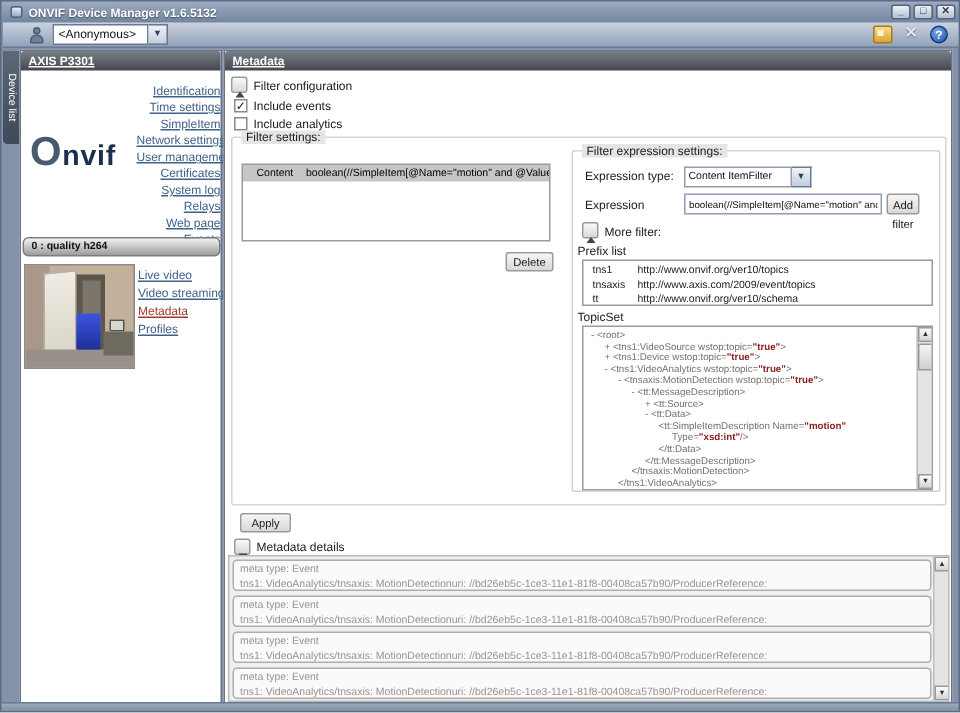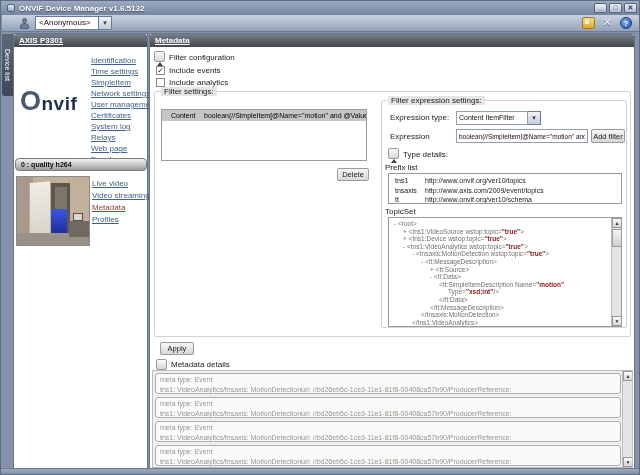--- a/index.html
+++ b/index.html
@@ -45,21 +45,21 @@
     background:linear-gradient(#5d6878,#3e4857); border-radius:0 0 0 3px;
     color:#fff; font-size:7px; writing-mode:vertical-rl; text-align:center; line-height:11px; }
   
   .panel { position:absolute; background:#fff; border:1px solid #66758c; }
   .devpanel { left:12px; top:32px; width:135px; height:436px; }
   .mainpanel { left:148px; top:32px; width:486px; height:436px; }
   .hdr { height:13px; background:linear-gradient(#7b8088,#43474d); color:#fff;
     font-size:8px; font-weight:bold; line-height:13px; padding-left:5px;
     border-radius:2px 2px 0 0;text-decoration:underline; }
   
-  .devlinks { position:absolute; left:77px; top:21px; width:56px; }
+  .devlinks { position:absolute; left:77px; top:21px; width:56px;text-align:right; }
   .link { font-size:8px; line-height:11px; color:#3f618a; text-decoration:underline;
     white-space:nowrap; cursor:pointer; }
   .link.active { color:#a03a30; }
   .logo { position:absolute; left:6px; top:52px; width:68px; font-size:19px;
     font-weight:bold; color:#1c2f4e; letter-spacing:0.5px; }
   .logo::first-letter { font-size:27px; color:#49596f; }
   .qhdr { position:absolute; left:1px; top:124px; width:132px; height:13px;
     background:linear-gradient(#f2f2f2,#9d9d9d); border:1px solid #7d7d7d; border-radius:4px;
     font-size:7px; font-weight:bold; color:#101010; line-height:11px; padding-left:5px; }
   .thumb { position:absolute; left:2px; top:142px; width:74px; height:70px;
@@ -220,24 +220,24 @@
         <span class="glabel">Filter expression settings:</span>
 
         <span class="lbl" style="left:8px; top:12px;">Expression type:</span>
         <div style="position:absolute; left:74px; top:10px; display:flex;">
           <div class="field" style="position:static; width:72px; height:14px; font-size:7px;">Content ItemFilter</div>
           <div class="comboarrow" style="height:14px;">▼</div>
         </div>
 
         <span class="lbl" style="left:8px; top:31px;">Expression</span>
         <input class="field" style="left: 74px; top: 28px; width: 132px; height: 14px;" value="boolean(//SimpleItem[@Name=&quot;motion&quot; and @Value=&quot;1&quot;])">
-        <div class="btn" style="left:209px; top:28px; width:34px; height:14px; line-height:13px;">Add filter</div>
+        <div class="btn" style="left:209px; top:28px; width:22px; height:14px; line-height:13px;">Add filter</div>
 
         <div class="expbtn" style="left:6px; top:47px;"><span class="tri-up"></span></div>
-        <span class="lbl" style="left:21px; top:49px;">Type details:</span>
+        <span class="lbl" style="left:21px; top:49px;">More filter:</span>
 
         <span class="lbl" style="left:3px; top:62px;"></span>
         <span class="lbl" style="left:3px; top:62px;">Prefix list</span>
         <div class="listbox" style="left:6px; top:72px; width:234px; height:31px; padding-top:2px;" id="prefix-list">
             <div class="prow">
               <span class="pfx">tns1</span>
               <span class="uri">http://www.onvif.org/ver10/topics</span>
             </div>
             <div class="prow">
               <span class="pfx">tnsaxis</span>

